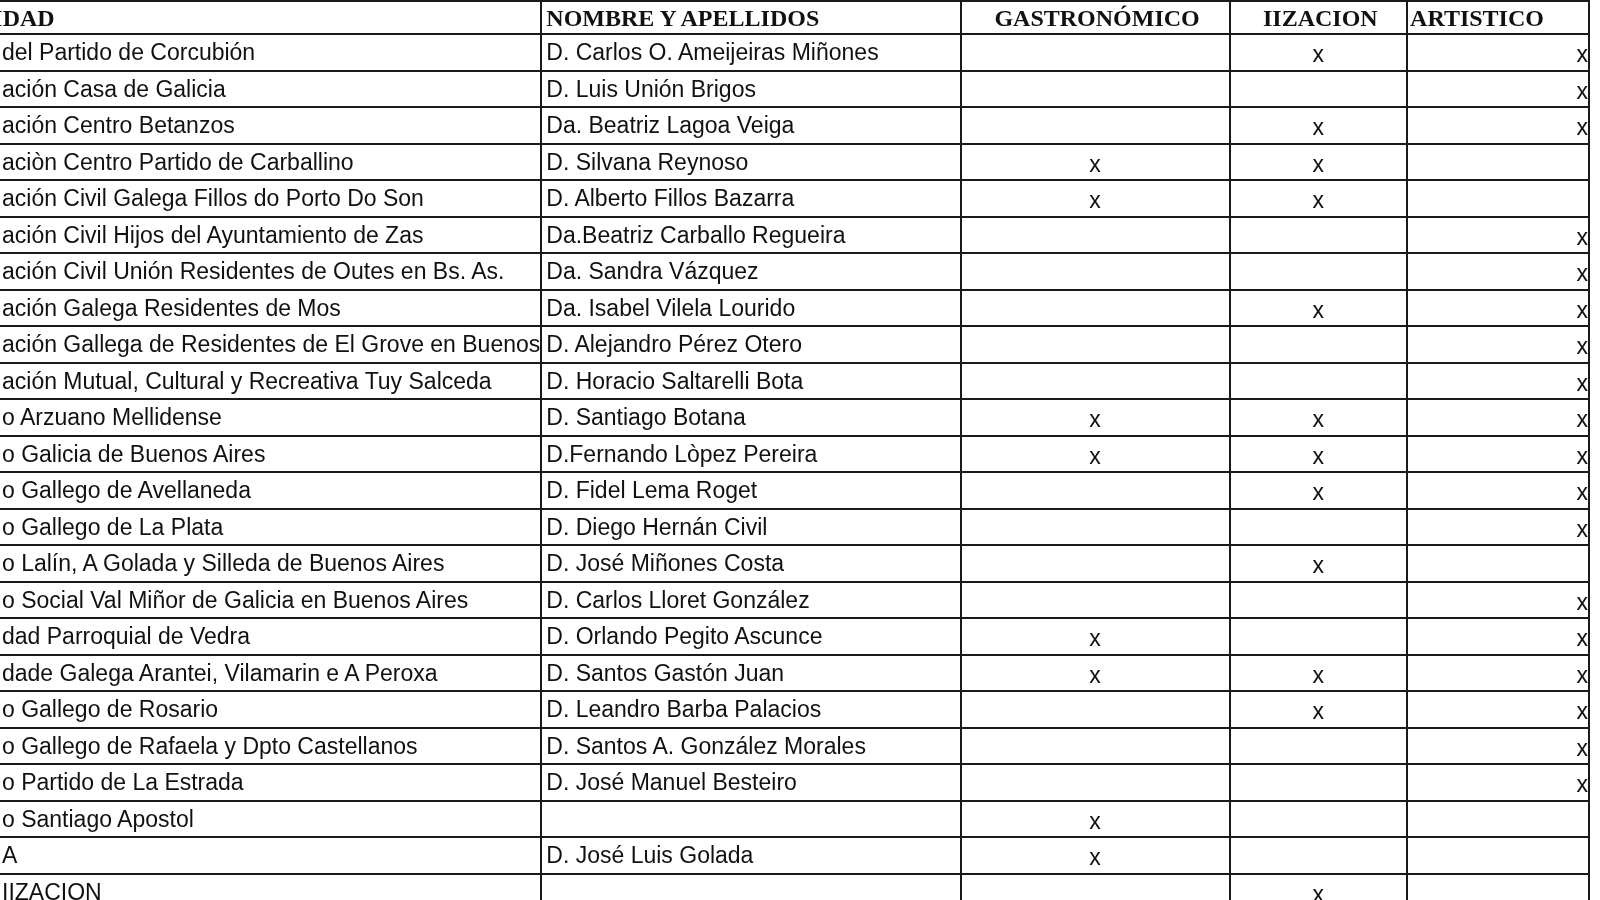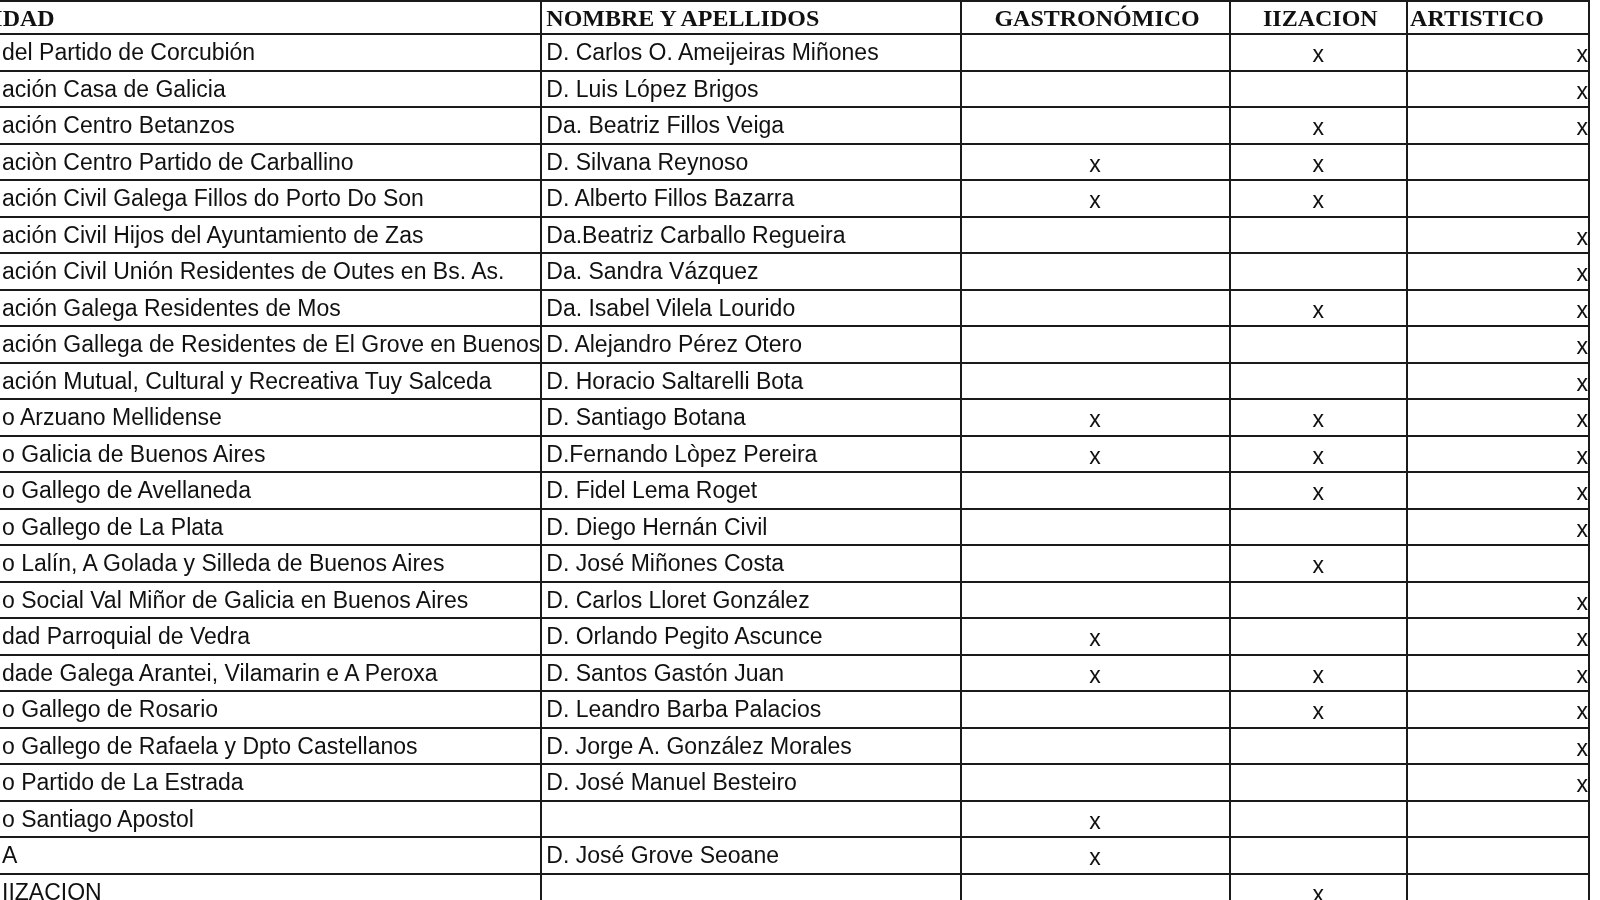--- a/index.html
+++ b/index.html
@@ -63,28 +63,28 @@
   <tbody id="tbody">
       <tr>
         <td style="padding-left: 10px;">del Partido de Corcubión</td>
         <td>D. Carlos O. Ameijeiras Miñones</td>
         <td class="mark"></td>
         <td class="mark">x</td>
         <td class="mark" style="text-align: right; padding-right: 0px;">x</td>
       </tr>
       <tr>
         <td style="padding-left: 10px;">ación Casa de Galicia</td>
-        <td>D. Luis López Brigos</td>
+        <td>D. Luis Unión Brigos</td>
         <td class="mark"></td>
         <td class="mark"></td>
         <td class="mark" style="text-align: right; padding-right: 0px;">x</td>
       </tr>
       <tr>
         <td style="padding-left: 10px;">ación Centro Betanzos</td>
-        <td>Da. Beatriz Fillos Veiga</td>
+        <td>Da. Beatriz Lagoa Veiga</td>
         <td class="mark"></td>
         <td class="mark">x</td>
         <td class="mark" style="text-align: right; padding-right: 0px;">x</td>
       </tr>
       <tr>
         <td style="padding-left: 10px;">aciòn Centro Partido de Carballino</td>
         <td>D. Silvana Reynoso</td>
         <td class="mark">x</td>
         <td class="mark">x</td>
         <td class="mark" style="text-align: right; padding-right: 0px;"></td>
@@ -189,42 +189,42 @@
       </tr>
       <tr>
         <td style="padding-left: 10px;">o Gallego de Rosario</td>
         <td>D. Leandro Barba Palacios</td>
         <td class="mark"></td>
         <td class="mark">x</td>
         <td class="mark" style="text-align: right; padding-right: 0px;">x</td>
       </tr>
       <tr>
         <td style="padding-left: 10px;">o Gallego de Rafaela y Dpto Castellanos</td>
-        <td>D. Jorge A. González Morales</td>
+        <td>D. Santos A. González Morales</td>
         <td class="mark"></td>
         <td class="mark"></td>
         <td class="mark" style="text-align: right; padding-right: 0px;">x</td>
       </tr>
       <tr>
         <td style="padding-left: 10px;">o Partido de La Estrada</td>
         <td>D. José Manuel Besteiro</td>
         <td class="mark"></td>
         <td class="mark"></td>
         <td class="mark" style="text-align: right; padding-right: 0px;">x</td>
       </tr>
       <tr>
         <td style="padding-left: 10px;">o Santiago Apostol</td>
         <td></td>
         <td class="mark">x</td>
         <td class="mark"></td>
         <td class="mark" style="text-align: right; padding-right: 0px;"></td>
       </tr>
       <tr>
         <td class="small" style="padding-left: 10px;">A</td>
-        <td>D. José Grove Seoane</td>
+        <td>D. José Luis Golada</td>
         <td class="mark">x</td>
         <td class="mark"></td>
         <td class="mark" style="text-align: right; padding-right: 0px;"></td>
       </tr>
       <tr>
         <td class="small" style="padding-left: 10px;">IIZACION</td>
         <td></td>
         <td class="mark"></td>
         <td class="mark">x</td>
         <td class="mark" style="text-align: right; padding-right: 0px;"></td>

